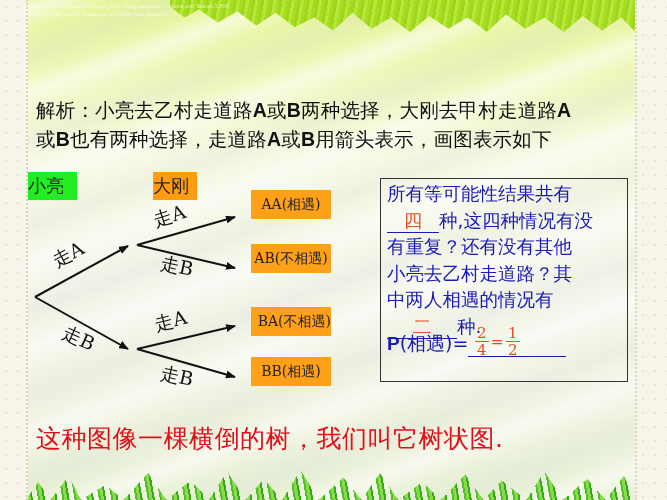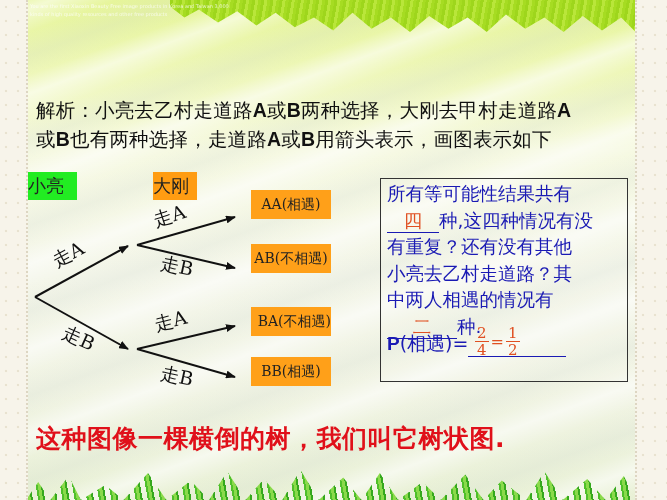--- a/index.html
+++ b/index.html
@@ -46,21 +46,21 @@
   .frac { display: inline-block; vertical-align: middle; text-align: center; color: #e05022; font-family: "DejaVu Serif", serif; font-size: 15px; line-height: 16px; }
   .frac .n { display: block; border-bottom: 1.3px solid #e05022; padding: 0 2px; }
   .frac .d { display: block; padding: 0 2px; }
   .eq { color: #e05022; font-family: "DejaVu Serif", serif; font-size: 16px; vertical-align: middle; margin: 0 2px; }
   .prob-line { position: absolute; left: 6px; top: 152px; white-space: nowrap; }
   .prob-label { font-size: 19px; color: #1a1ab4; }
   .prob-label b { font-family: "Liberation Sans", sans-serif; }
   .ans-blank { display: inline-block; width: 98px; border-bottom: 1.5px solid #1a1ab4; height: 22px; vertical-align: bottom; }
   .frac-wrap { position: absolute; left: 88px; top: -6px; }
 
-  .conclusion { position: absolute; left: 36px; top: 422px; font-size: 25px; color: #e0101a; font-weight: bold;
+  .conclusion { position: absolute; left: 36px; top: 422px; font-size: 25px; color: #e0101a; font-weight: normal;
     font-family: "DejaVu Sans", sans-serif; letter-spacing: 0.5px; white-space: nowrap; }
 </style>
 </head>
 <body>
 
 <div class="slide">
   <div class="stripes"></div>
   <div class="grass-top"></div>
   <div class="watermark">You are the first Xiaoxin Beauty Free image products in Korea and Taiwan 3,000 kinds of high quality resources and other free products</div>
   <div class="grass-bottom"></div>

